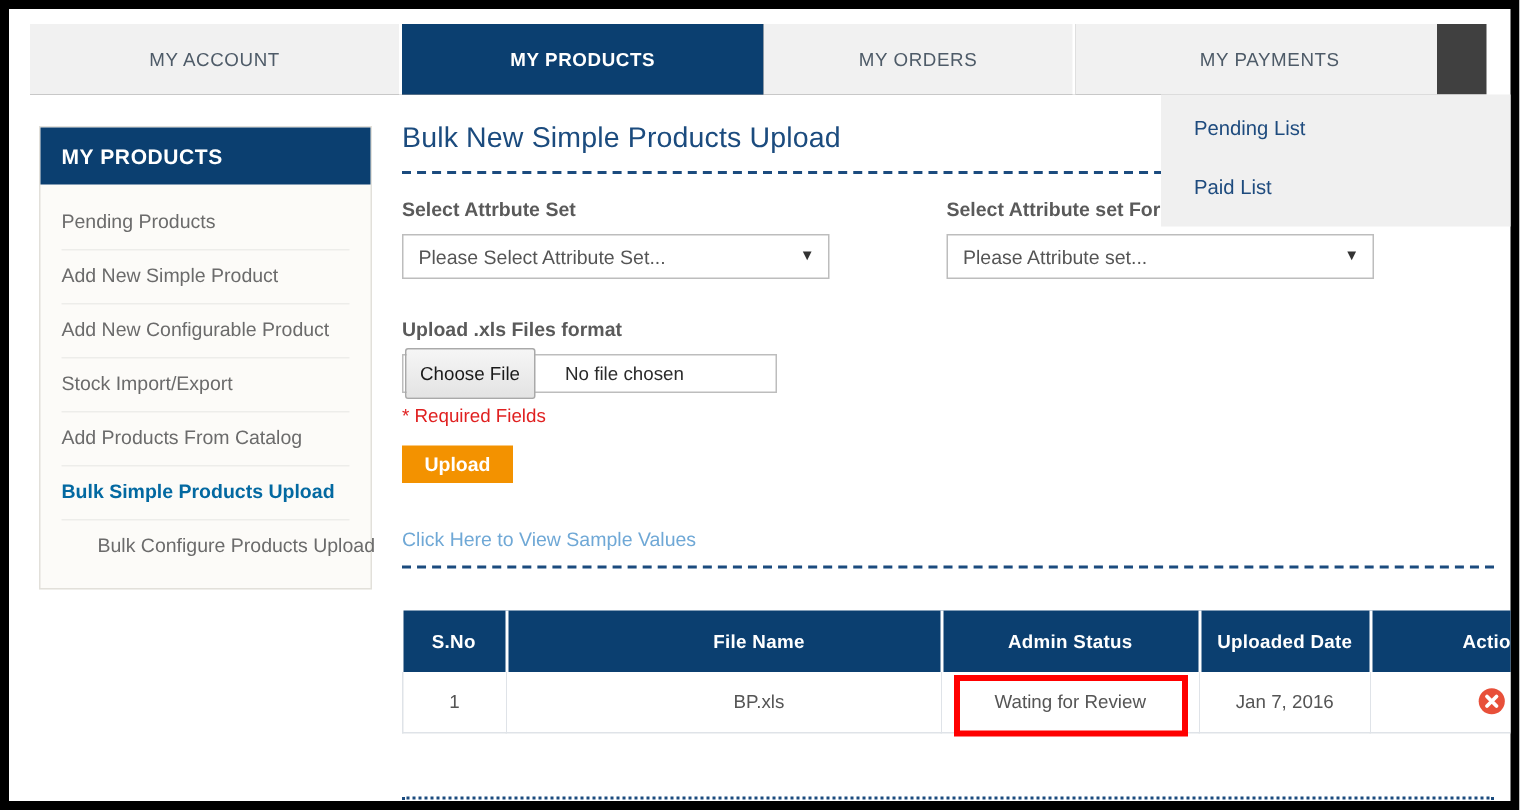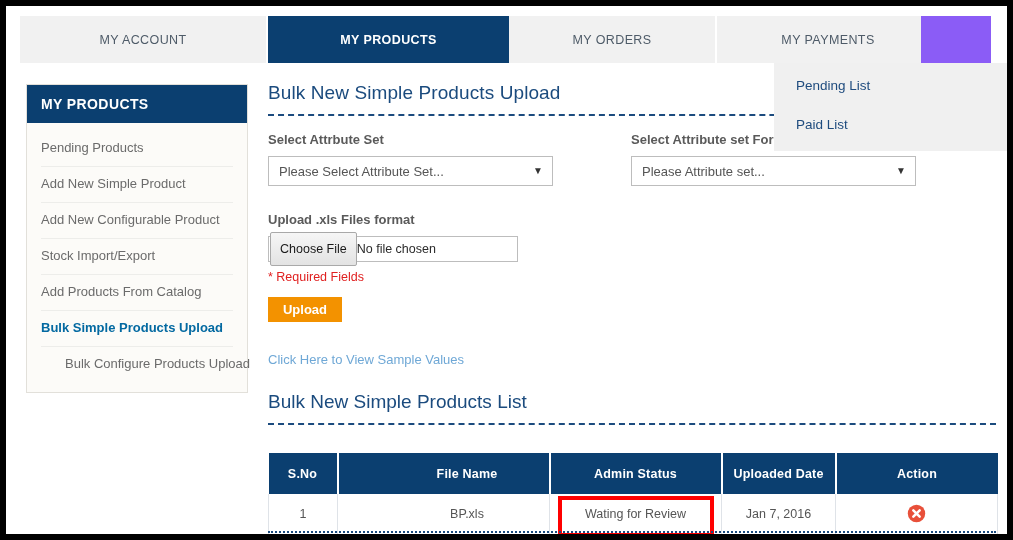--- a/index.html
+++ b/index.html
@@ -18,21 +18,21 @@
   }
 
   
   .tabbar {
     position: absolute;
     left: 14px;
     top: 10px;
     width: 971px;
     height: 47px;
     display: flex;
-    background: #8b5cf6;
+    background: #404040;
   }
   .tab {
     position: relative;
     height: 47px;
     display: flex;
     align-items: center;
     justify-content: center;
     font-size: 12.5px;
     letter-spacing: 0.4px;
     color: #4e5b68;
@@ -44,21 +44,21 @@
   .tab:last-child { border-right: none; }
   .tab.active {
     background: #0b3f70;
     color: #ffffff;
     font-weight: bold;
     border-right: none;
   }
   .tab-my-account   { width: 248px; }
   .tab-my-products  { width: 241px; }
   .tab-my-orders    { width: 208px; }
-  .tab-my-payments  { width: 204px; padding-left: 18px; }
+  .tab-my-payments  { width: 241px; padding-left: 18px; }
 
   
   .dropdown {
     position: absolute;
     left: 768px;
     top: 57px;
     width: 241px;
     background: #f0f0f0;
     z-index: 40;
     padding: 4px 0 6px 0;
@@ -176,21 +176,21 @@
     align-items: center;
     background: linear-gradient(#f6f6f6, #e3e3e3);
     border: 1px solid #a9a9a9;
     border-radius: 2px;
     color: #1a1a1a;
     font-size: 12.5px;
     cursor: pointer;
     white-space: nowrap;
   }
   .file-name {
-    padding-left: 0;
+    padding-left: 20px;
     color: #2b2b2b;
     font-size: 12.5px;
   }
   .required-note {
     margin-top: 8px;
     font-size: 12.5px;
     color: #e02020;
   }
   .upload-btn {
     margin-top: 13px;
@@ -250,21 +250,21 @@
     color: #555555;
     text-align: center;
     border-right: 1px solid #dfe3e8;
     border-bottom: 1px solid #dfe3e8;
     background: #ffffff;
     position: relative;
   }
   table.datatable td:first-child { border-left: 1px solid #dfe3e8; }
   table.datatable td:last-child { border-right: 1px solid #dfe3e8; }
   .c-sno    { width: 69px; }
-  .c-file   { width: 212px; padding-left: 48px; }
+  .c-file   { width: 290px; padding-left: 48px; }
   .c-status { width: 172px; }
   .c-date   { width: 114px; }
   .c-action { width: 162px; }
 
   .status-highlight {
     position: absolute;
     left: 8px;
     top: 2px;
     right: 7px;
     bottom: -3px;
@@ -361,21 +361,20 @@
       <div class="col-right">
         <div class="field-label">Select Attribute set For Download Sample CSV File</div>
         <div class="select-box">
           <span>Please Attribute set...</span>
           <span class="select-caret">▼</span>
         </div>
       </div>
 
     </div>
 
-    <div class="list-title">Bulk New Simple Products List</div>
     <div class="list-rule"></div>
 
     <div class="table-wrap">
       <table class="datatable">
         <thead>
           <tr>
             <th class="c-sno">S.No</th>
             <th class="c-file">File Name</th>
             <th class="c-status">Admin Status</th>
             <th class="c-date">Uploaded Date</th>

